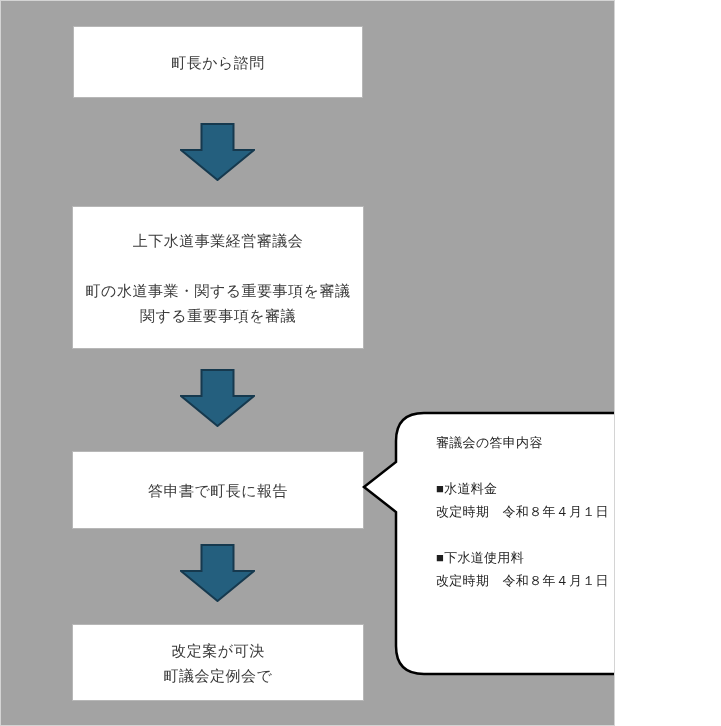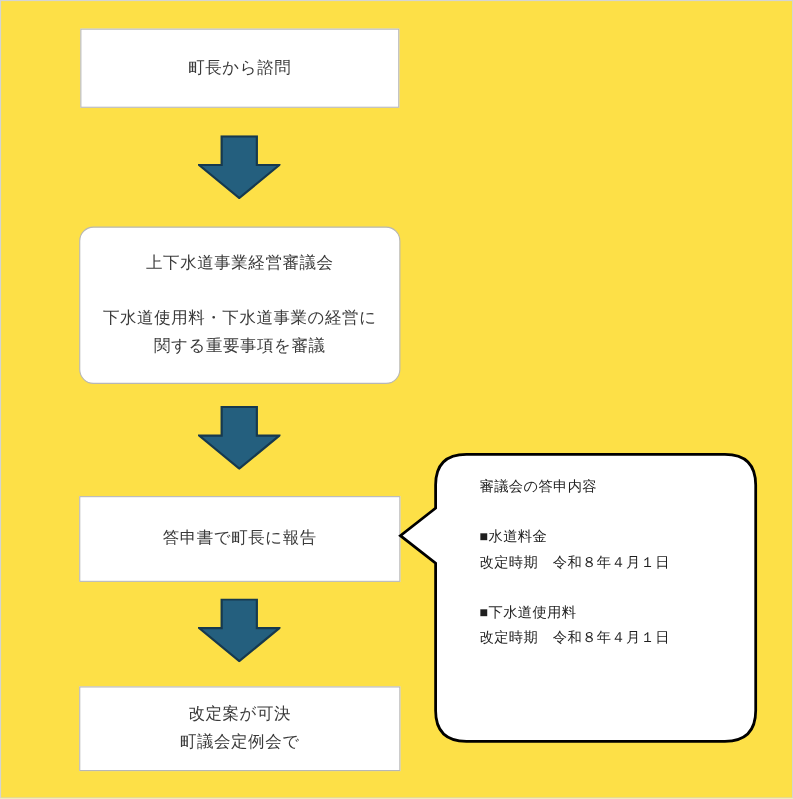--- a/index.html
+++ b/index.html
@@ -1,23 +1,23 @@
 <!DOCTYPE html>
 <html><head>
 <meta charset="utf-8">
 <style>
   html, body { margin: 0; padding: 0; background: #fff; }
   .canvas {
     position: relative;
-    width: 721px;
+    width: 615px;
     height: 726px;
     box-sizing: border-box;
     border: 1px solid #d4d4d4;
-    background: #fde047;
-    font-family: Liberation Mono, monospace;
+    background: #a3a3a3;
+    font-family: Liberation Sans, sans-serif;
     color: #3a3a3a;
     overflow: hidden;
   }
   .flow-box {
     position: absolute;
     box-sizing: border-box;
     border: 1px solid #b7b7b7;
     background: #ffffff;
     display: flex;
     flex-direction: column;
@@ -57,24 +57,24 @@
   <div class="flow-box" style="left:72px; top:25px; width:290px; height:72px;">
     <div class="line">町長から諮問</div>
   </div>
 
   <div class="arrow-wrap" style="left:179px; top:122px;">
     <svg width="75" height="58" viewBox="0 0 75 58">
       <polygon points="21.5,1 53.5,1 53.5,27 74,27 37.5,57 1,27 21.5,27" fill="#245f7e" stroke="#16394e" stroke-width="2"></polygon>
     </svg>
   </div>
 
-  <div class="flow-box" style="left:71px; top:205px; width:292px; height:143px;border-radius:13px;">
+  <div class="flow-box" style="left:71px; top:205px; width:292px; height:143px;">
     <div class="line">上下水道事業経営審議会</div>
     <div class="line"></div>
-    <div class="line">下水道使用料・下水道事業の経営に</div>
+    <div class="line">町の水道事業・関する重要事項を審議</div>
     <div class="line">関する重要事項を審議</div>
   </div>
 
   <div class="arrow-wrap" style="left:179px; top:368px;">
     <svg width="75" height="58" viewBox="0 0 75 58">
       <polygon points="21.5,1 53.5,1 53.5,27 74,27 37.5,57 1,27 21.5,27" fill="#245f7e" stroke="#16394e" stroke-width="2"></polygon>
     </svg>
   </div>
 
   <div class="flow-box" style="left:71px; top:450px; width:292px; height:78px;">

